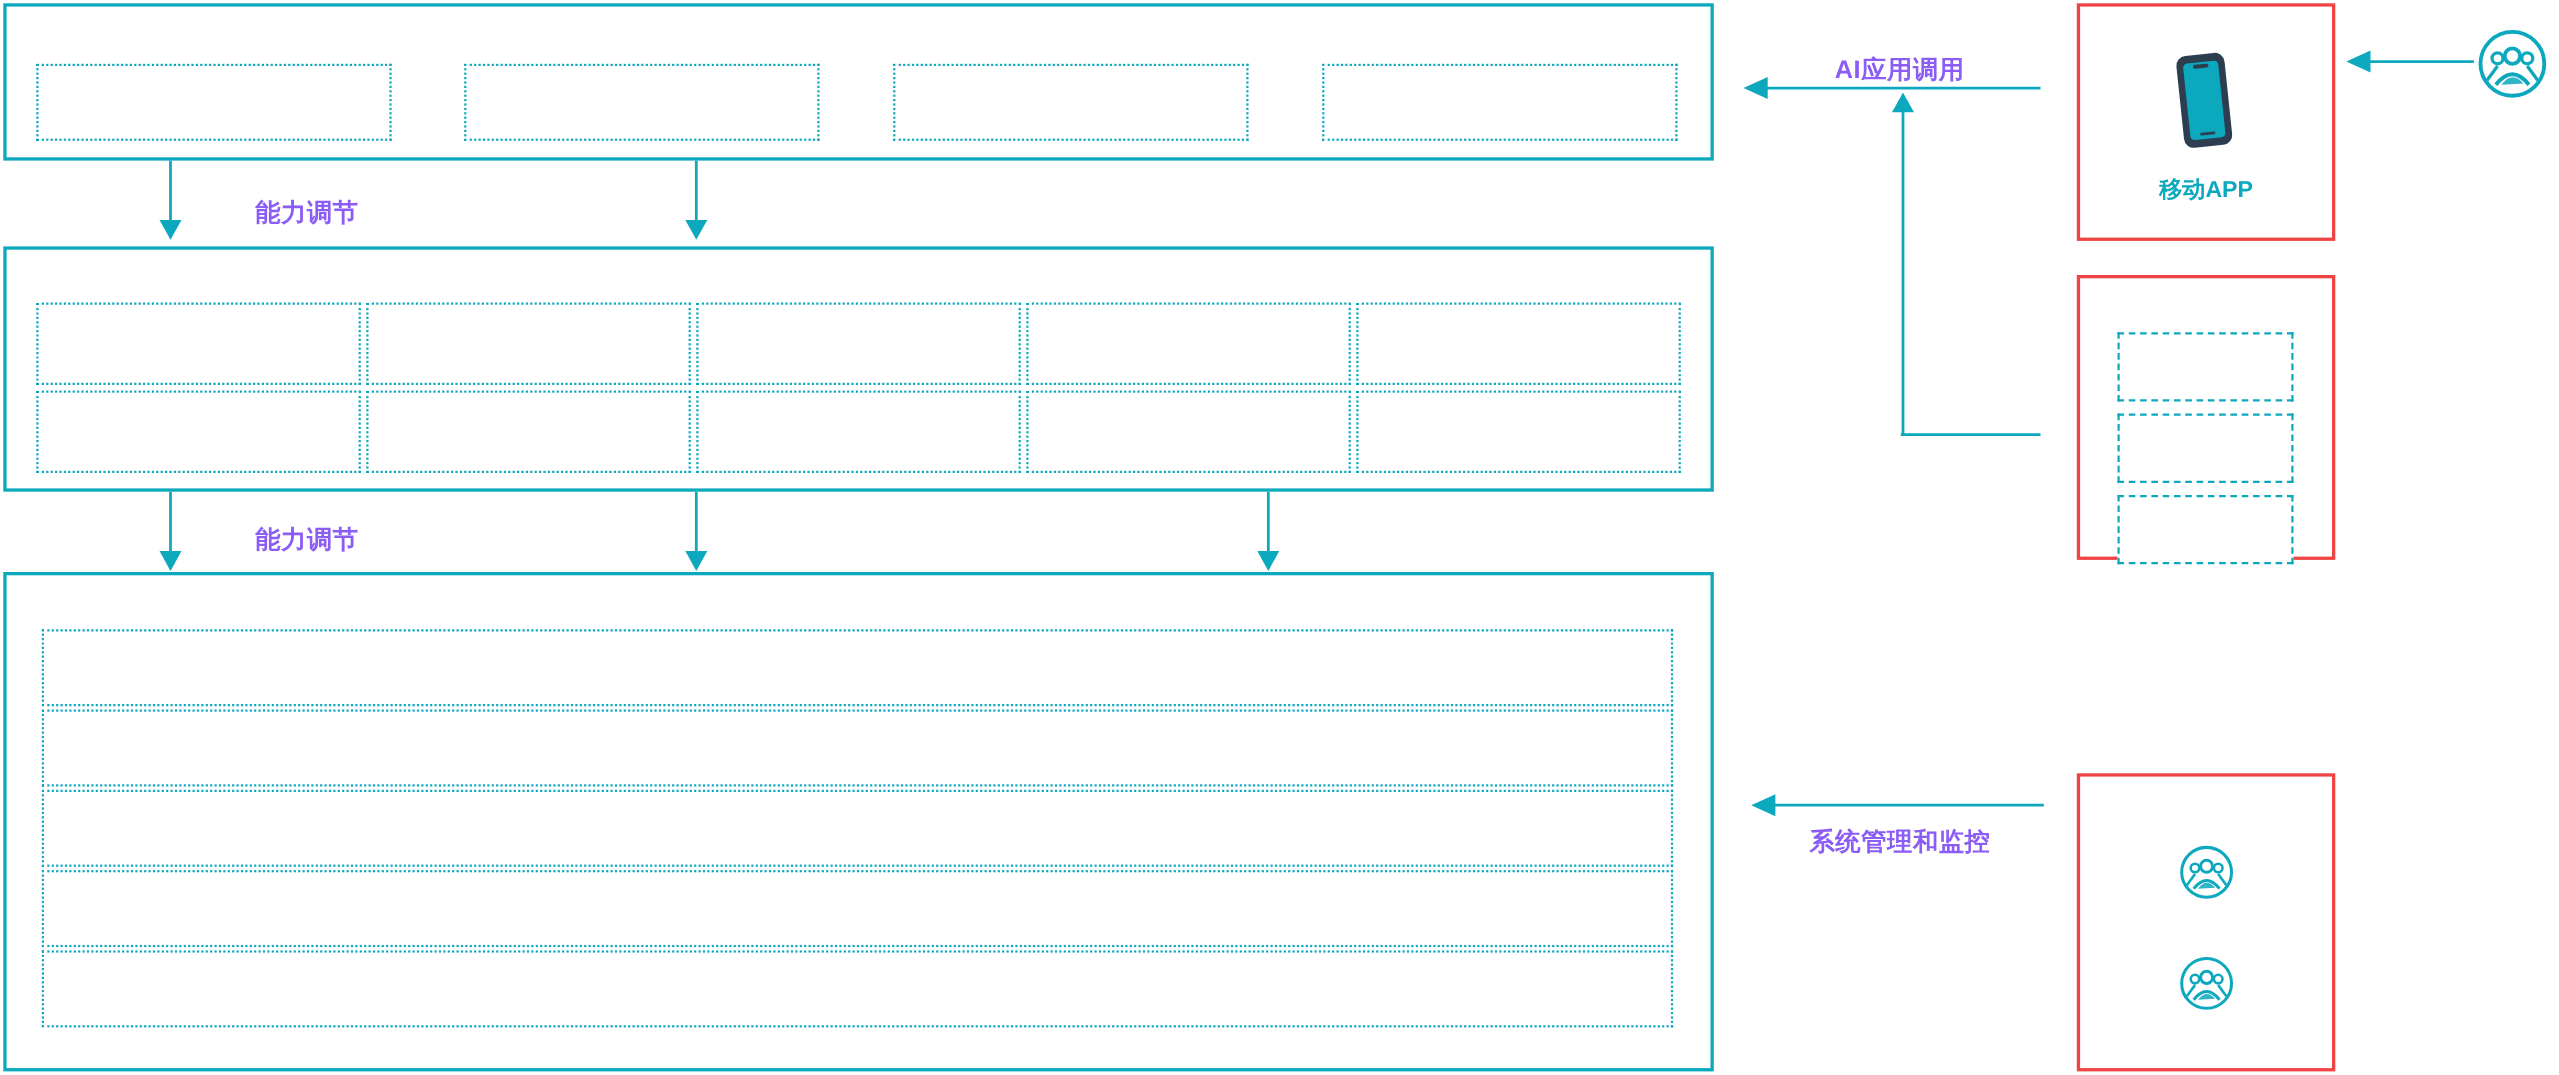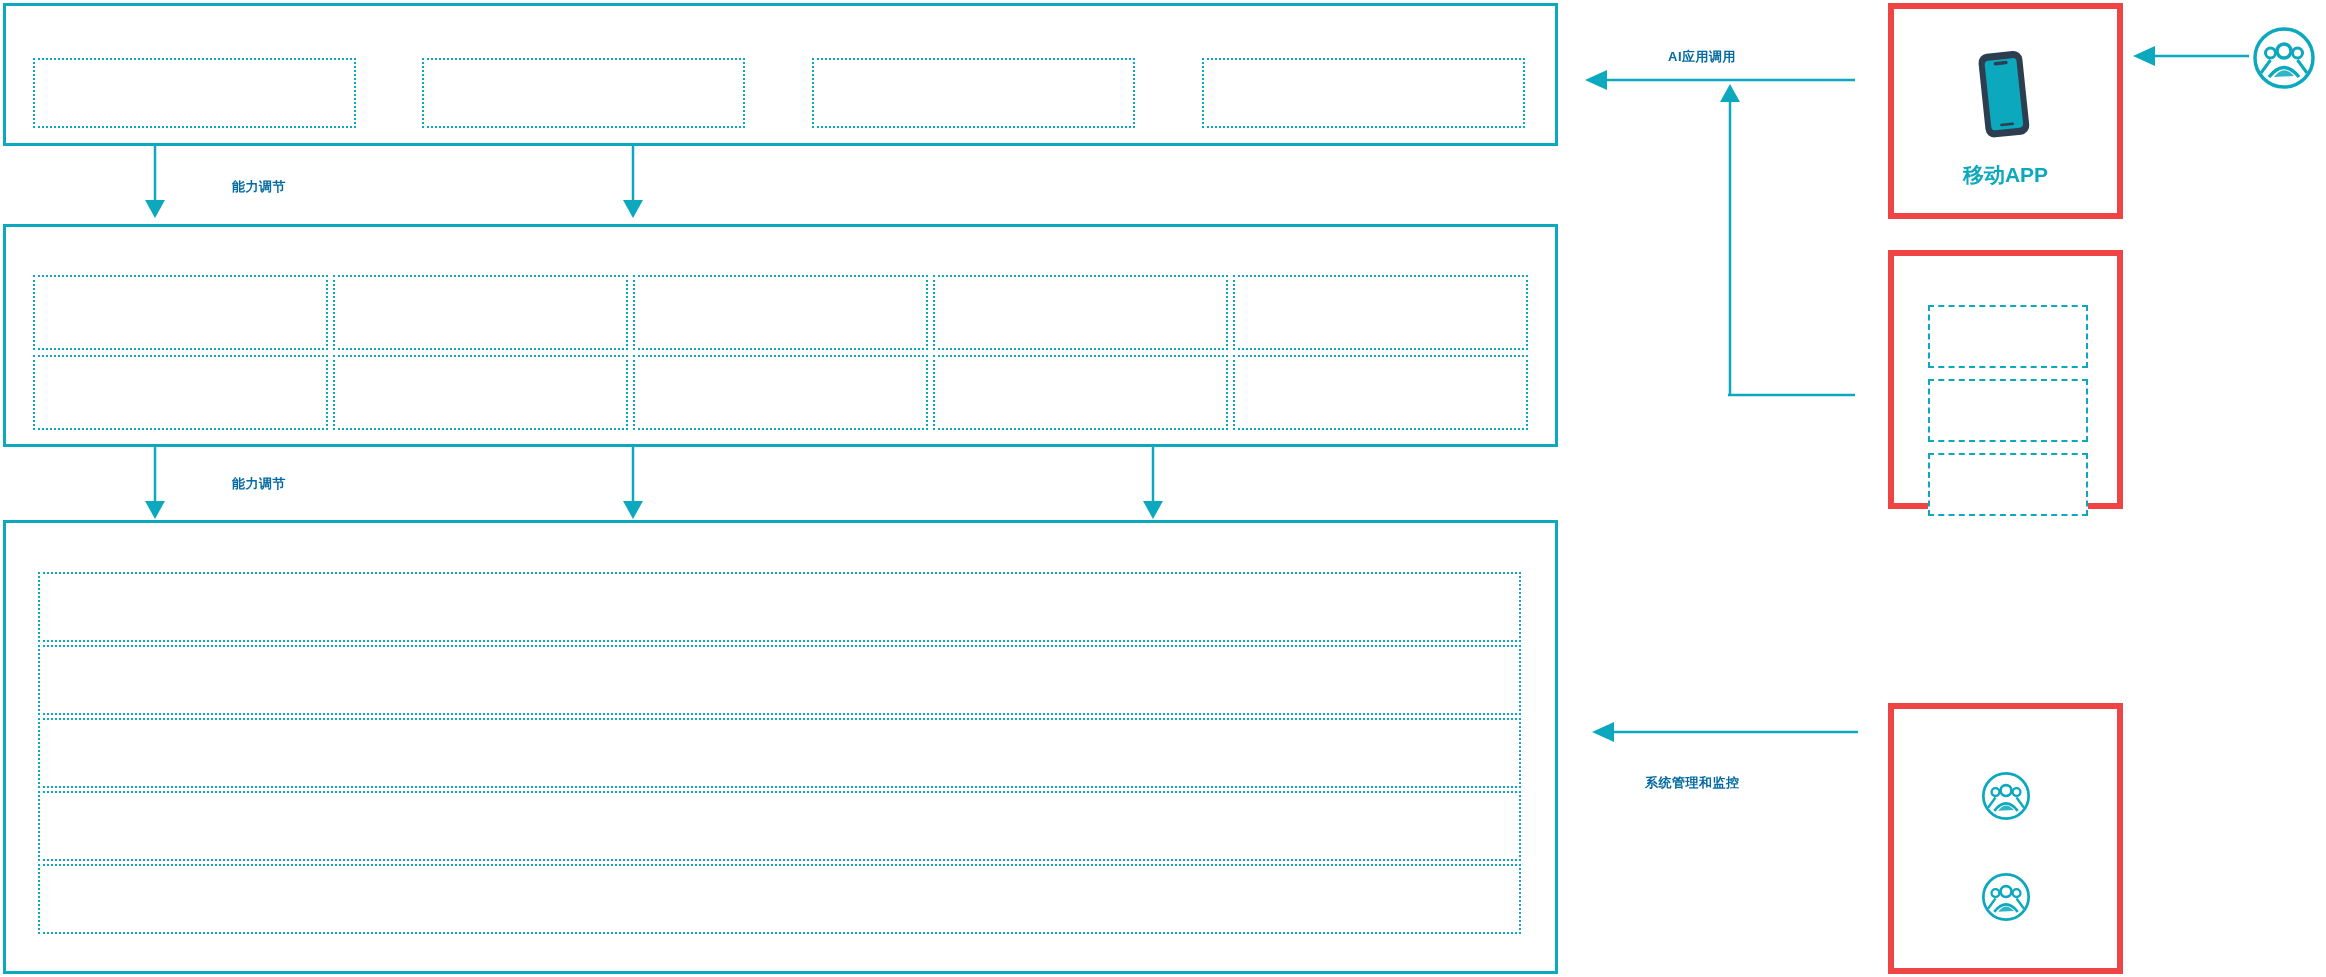--- a/index.html
+++ b/index.html
@@ -22,41 +22,41 @@
   
   .solid-panel {
     position: absolute;
     box-sizing: border-box;
     border: 3px solid #0CA8BE;
     background: #ffffff;
   }
   .solid-box {
     position: absolute;
     box-sizing: border-box;
-    border: 6px solid #ef4444;
+    border: 3px solid #ef4444;
     background: #ffffff;
   }
   .dashed-cell {
     position: absolute;
     box-sizing: border-box;
     border: 2px dashed #0CA8BE;
     background: #ffffff;
   }
   .dotted-cell {
     position: absolute;
     box-sizing: border-box;
     border: 2px dotted #0CA8BE;
     background: #ffffff;
   }
 
   
   .flow-label {
     position: absolute;
-    color: #0369a1;
-    font-size: 13px;
+    color: #8b5cf6;
+    font-size: 23px;
     font-weight: bold;
     white-space: nowrap;
     letter-spacing: 0.5px;
   }
   .box-caption {
     position: absolute;
     color: #0CA8BE;
     font-size: 21px;
     font-weight: bold;
     white-space: nowrap;
@@ -183,21 +183,21 @@
   <div class="solid-box" style="left:1888px; top:250px; width:235px; height:259px;">
     <div class="dashed-cell" style="left:34px; top:49px; width:160px; height:63px;"></div>
     <div class="dashed-cell" style="left:34px; top:123px; width:160px; height:63px;"></div>
     <div class="dashed-cell" style="left:34px; top:197px; width:160px; height:63px;"></div>
   </div>
 
   <svg class="arrow-svg" style="left:1590px; top:720px;" width="270" height="24" viewBox="0 0 270 24">
     <line x1="22" y1="12" x2="268" y2="12" stroke="#0CA8BE" stroke-width="2.5"></line>
     <polygon points="24,2 24,22 2,12" fill="#0CA8BE"></polygon>
   </svg>
-  <div class="flow-label" style="left:1645px; top:750px;margin-top:24px;">系统管理和监控</div>
+  <div class="flow-label" style="left:1645px; top:750px;">系统管理和监控</div>
 
   <div class="solid-box" style="left:1888px; top:703px; width:235px; height:271px;">
     <div class="icon-wrap" style="left:50%; top:62px; transform:translateX(-50%);">
       <svg width="50" height="50" viewBox="0 0 64 64">
         <circle cx="32" cy="32" r="29" fill="none" stroke="#0CA8BE" stroke-width="3.5"></circle>
         <circle cx="32" cy="25" r="7" fill="none" stroke="#0CA8BE" stroke-width="3.5"></circle>
         <circle cx="18.5" cy="27" r="5" fill="none" stroke="#0CA8BE" stroke-width="3"></circle>
         <circle cx="45.5" cy="27" r="5" fill="none" stroke="#0CA8BE" stroke-width="3"></circle>
         <path d="M9 47 q9.5 -13 9.5 -13" fill="none" stroke="#0CA8BE" stroke-width="3"></path>
         <path d="M55 47 q-9.5 -13 -9.5 -13" fill="none" stroke="#0CA8BE" stroke-width="3"></path>

